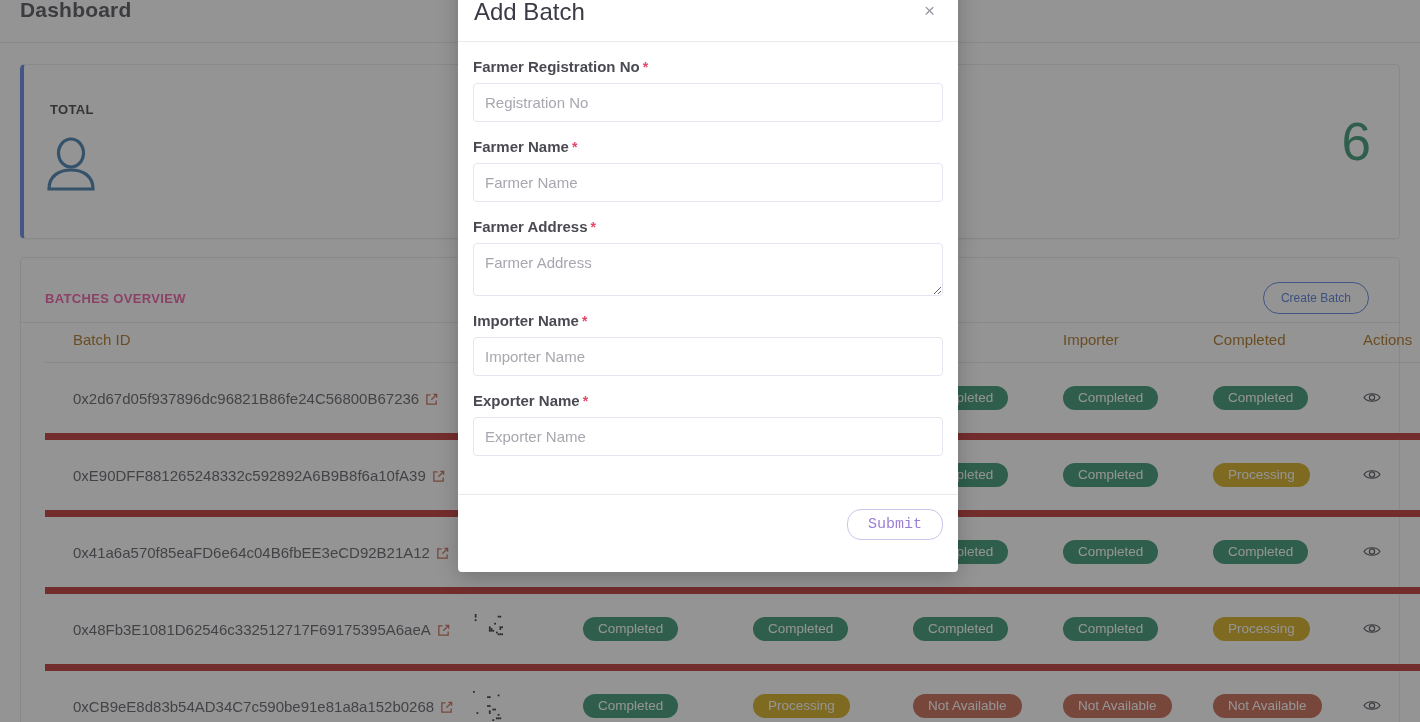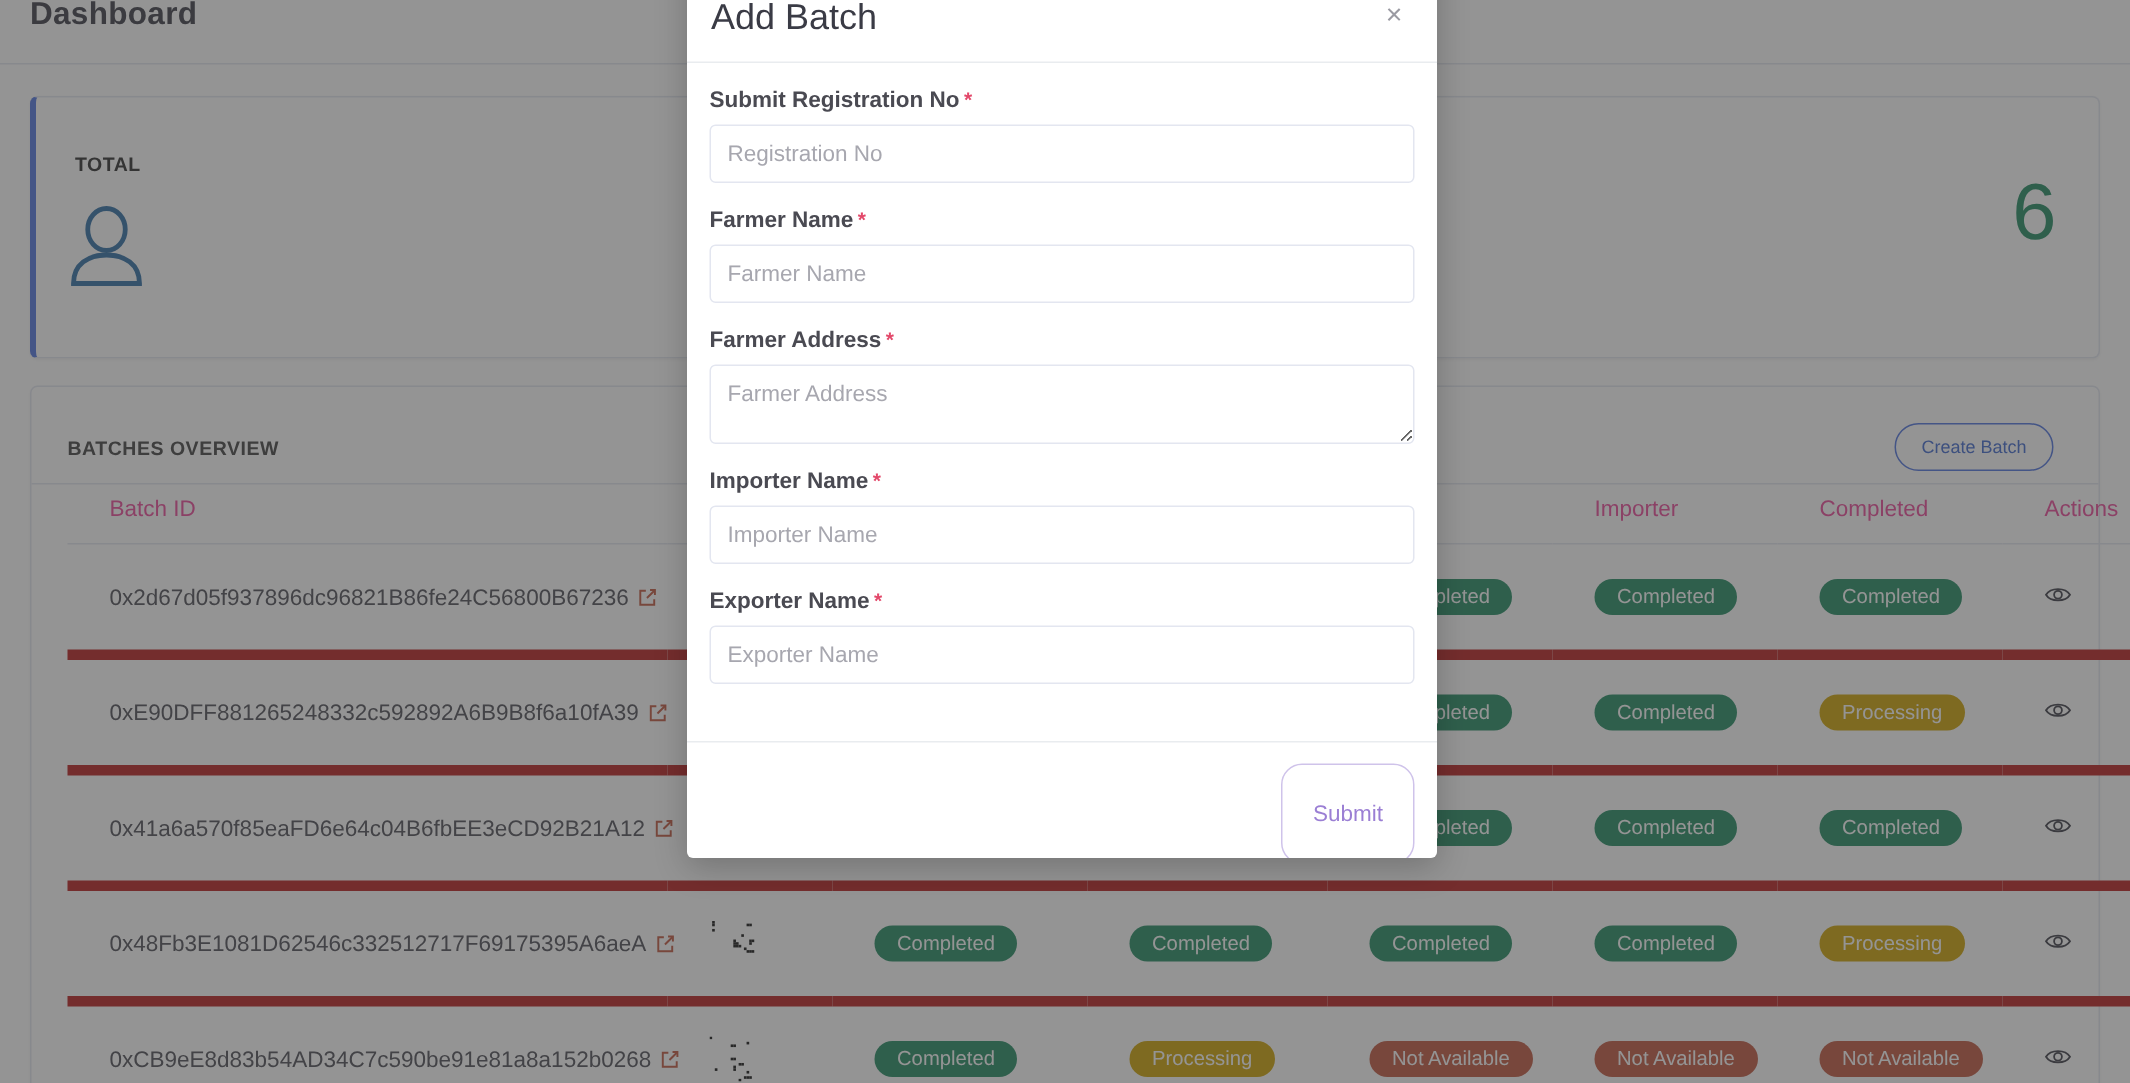--- a/index.html
+++ b/index.html
@@ -73,21 +73,21 @@
     box-shadow: 0 1px 2px rgba(58,59,69,.07);
   }
   .panel-head {
     position: absolute; left: 0; right: 0; top: 0;
     height: 65px;
     border-bottom: 1px solid #e3e6f0;
   }
   .panel-title {
     position: absolute; left: 24px; top: 33px;
     font-size: 13px; font-weight: 700;
-    color: #404040; letter-spacing: .35px;
+    color: #ec4899; letter-spacing: .35px;
   }
   .create-batch {
     position: absolute; right: 30px; top: 24px;
     padding: 8px 17px;
     border: 1px solid #4e73df;
     border-radius: 20px;
     color: #3f68cf;
     background: transparent;
     font-size: 12px;
     font-family: "Liberation Sans", sans-serif;
@@ -98,21 +98,21 @@
     position: absolute;
     left: 24px; top: 73px;
     width: 1332px;
     border-collapse: collapse;
     table-layout: fixed;
   }
   table.batches th {
     text-align: left;
     font-size: 15px;
     font-weight: 400;
-    color: #ec4899;
+    color: #a16207;
     padding: 0 0 14px 28px;
     border-bottom: 1px solid #e3e6f0;
   }
   table.batches td {
     font-size: 15px;
     color: #4c4c54;
     padding: 20px 0 20px 28px;
     border-bottom: 7px solid #b91c1c;
     white-space: nowrap;
   }
@@ -200,27 +200,27 @@
   }
   .field input::placeholder, .field textarea::placeholder { color: #a7a7af; }
   .field textarea { height: 53px; resize: vertical; }
   .modal-foot {
     border-top: 1px solid #e9ecef;
     padding: 14px 15px 20px;
     text-align: right;
     height: 78px;
   }
   .submit-btn {
-    padding: 24px 20px;
+    padding: 6px 20px;
     border: 1px solid #cfc3ea;
     border-radius: 14px;
     background: #fff;
     color: #9b7fd4;
     font-size: 15px;
-    font-family: Liberation Sans, sans-serif;
+    font-family: Liberation Mono, monospace;
     cursor: pointer;
   }
 </style>
 </head>
 <body>
 
 <div id="page">
 
   <div class="page-title">Dashboard</div>
   <div class="title-rule"></div>
@@ -482,21 +482,21 @@
 <div id="overlay">
   <div id="modal">
 
     <div class="modal-head">
       <div class="modal-title">Add Batch</div>
       <button class="modal-close">×</button>
     </div>
 
     <div class="modal-body" id="modal-body">
         <div class="field">
-          <label class="field-label"><span>Submit Registration No</span><span class="req">*</span></label>
+          <label class="field-label"><span>Farmer Registration No</span><span class="req">*</span></label>
           <input type="text" placeholder="Registration No" style="">
         </div>
         <div class="field">
           <label class="field-label"><span>Farmer Name</span><span class="req">*</span></label>
           <input type="text" placeholder="Farmer Name" style="">
         </div>
         <div class="field">
           <label class="field-label"><span>Farmer Address</span><span class="req">*</span></label>
           <textarea placeholder="Farmer Address" style=""></textarea>
         </div>

